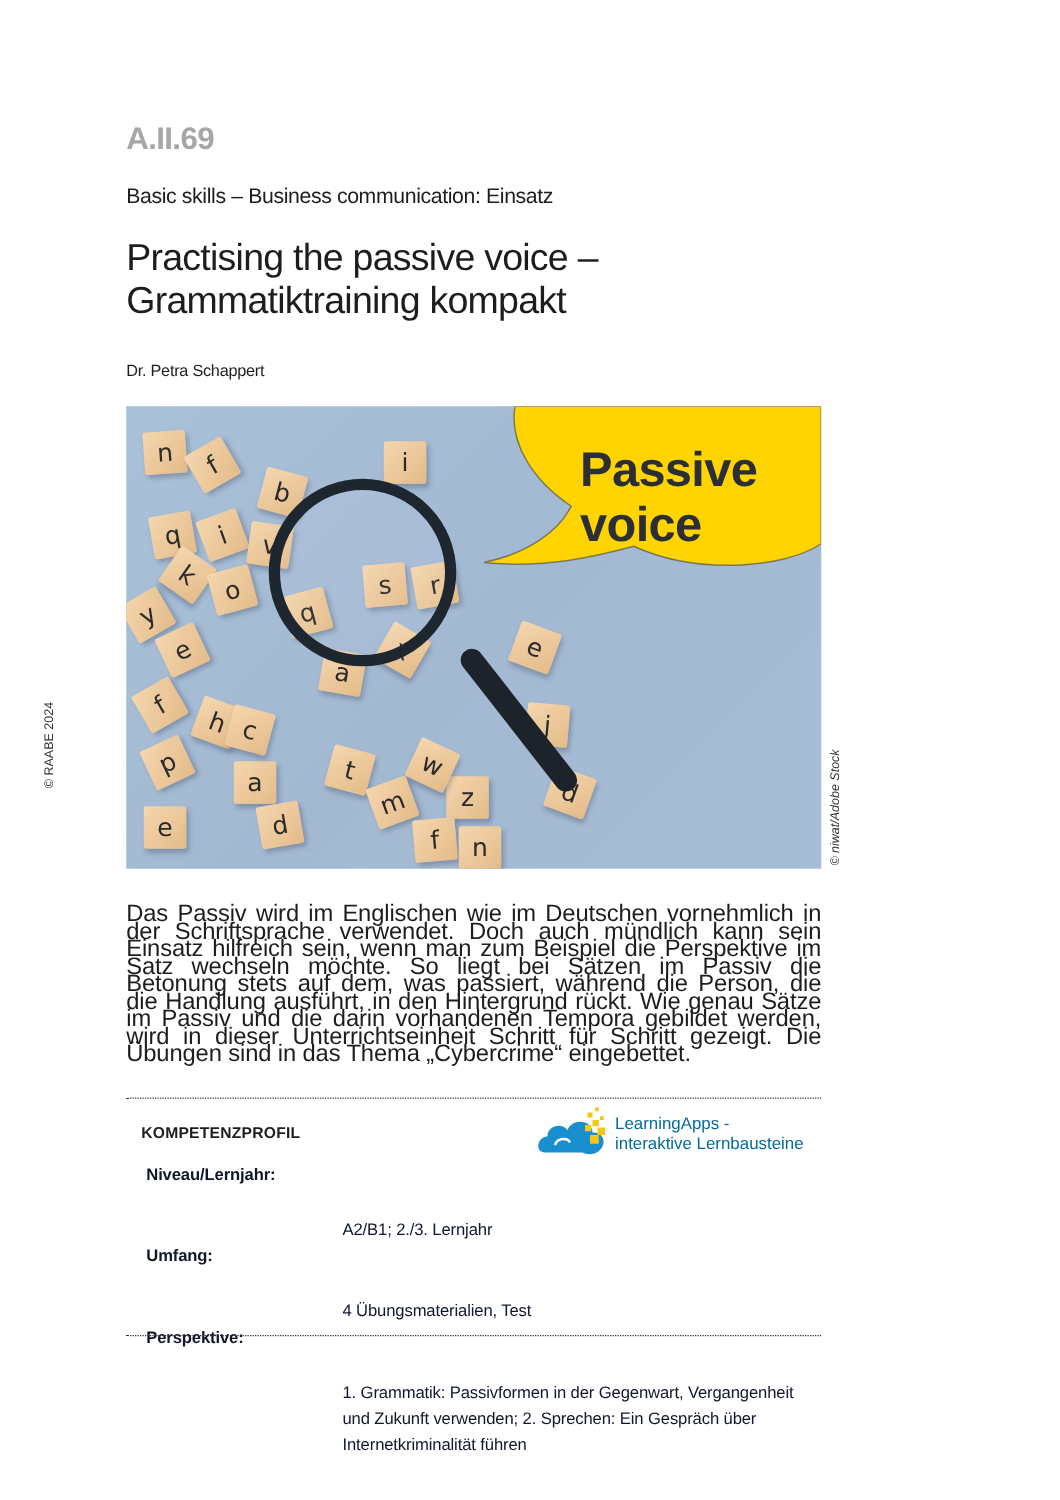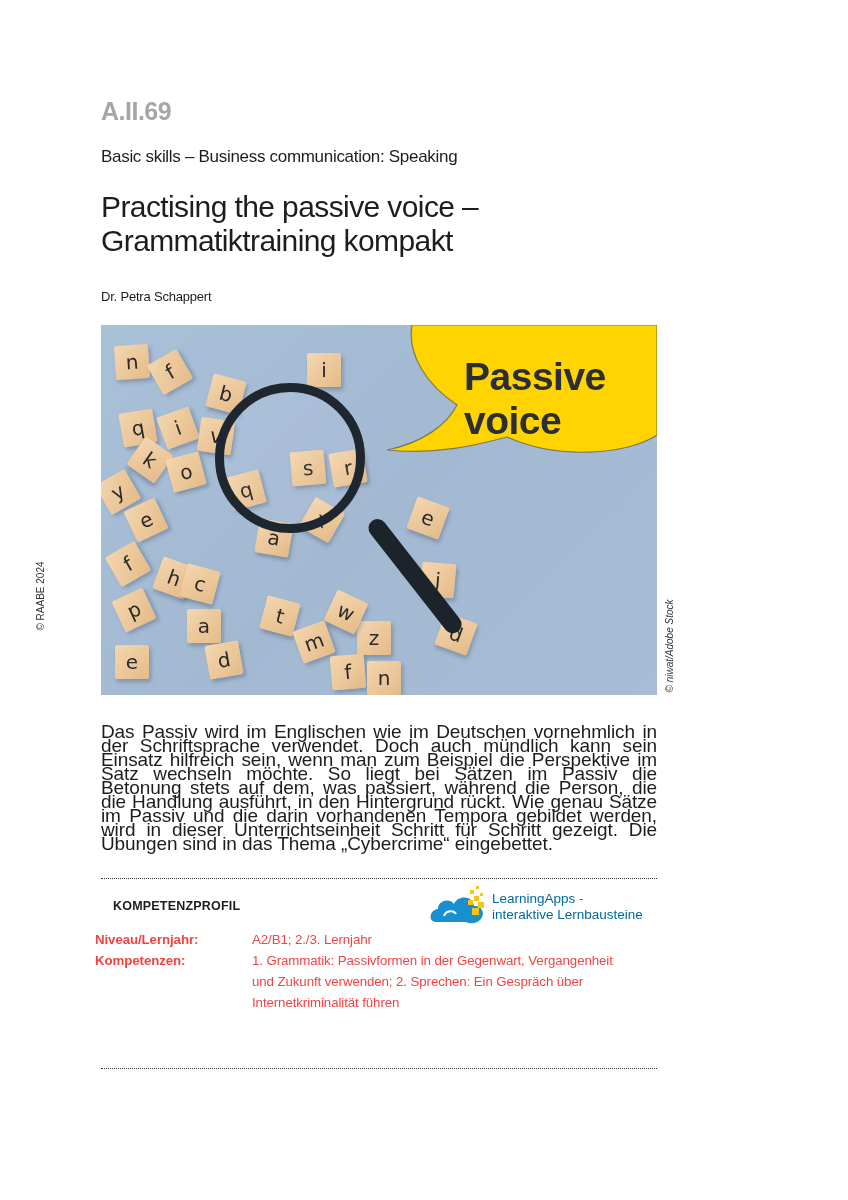--- a/index.html
+++ b/index.html
@@ -26,31 +26,31 @@
     .intro { left: 101px; top: 725px; width: 556px; font-size: 19px; line-height: 14px; color: #1d1d1b; text-align: justify; letter-spacing: -0.1px; }
 
     .dots { left: 101px; width: 556px; height: 0; border-top: 1.5px dotted #333; }
     .dots.top { top: 878px; }
     .dots.bottom { top: 1068px; }
 
     .profile-heading { left: 113px; top: 899px; font-size: 12.5px; font-weight: bold; color: #1d1d1b; letter-spacing: 0.2px; }
     .la-logo { left: 430px; top: 884px; width: 225px; height: 44px; }
     .la-text { position: absolute; left: 62px; top: 7px; font-size: 13.5px; line-height: 16px; color: #0369a1; white-space: nowrap; }
 
-    .prof-table { left: 95px; top: 929px; width: 545px; font-size: 13.3px; line-height: 21px; color: #ef4444; }
+    .prof-table { left: 117px; top: 929px; width: 545px; font-size: 13.3px; line-height: 21px; color: #0f172a; }
     .prof-row { display: flex; }
     .prof-label { width: 157px; flex-shrink: 0; font-weight: bold; letter-spacing: -0.1px; }
-    .prof-value { flex: 1; letter-spacing: -0.1px; }
+    .prof-value { flex: 1; letter-spacing: -0.1px; margin-top: 44px; }
     .prof-value.italic { font-style: italic; }
   </style>
 </head>
 <body>
 
 <div class="abs code">A.II.69</div>
-<div class="abs series">Basic skills – Business communication: Speaking</div>
+<div class="abs series">Basic skills – Business communication: Einsatz</div>
 <div class="abs title">Practising the passive voice – Grammatiktraining kompakt</div>
 <div class="abs author">Dr. Petra Schappert</div>
 
 <div class="abs copyright-left-wrap">
   <span class="rot">© RAABE 2024</span>
 </div>
 
 <div class="abs photo">
 
   <div class="tile" style="left:14px;top:20px;transform:rotate(-4deg)">n</div>
@@ -122,18 +122,22 @@
     <div>interaktive Lernbausteine</div>
   </div>
 </div>
 
 <div class="abs prof-table">
   <div class="prof-row">
     <div class="prof-label">Niveau/Lernjahr:</div>
     <div class="prof-value">A2/B1; 2./3. Lernjahr</div>
   </div>
   <div class="prof-row">
-    <div class="prof-label">Kompetenzen:</div>
+    <div class="prof-label">Umfang:</div>
+    <div class="prof-value">4 Übungsmaterialien, Test</div>
+  </div>
+  <div class="prof-row">
+    <div class="prof-label">Perspektive:</div>
     <div class="prof-value" style="padding-right:8px">1. Grammatik: Passivformen in der Gegenwart, Vergangenheit und Zukunft verwenden; 2. Sprechen: Ein Gespräch über Internetkriminalität führen</div>
   </div>
 </div>
 
 <div class="abs dots bottom"></div>
 
 </body></html>

